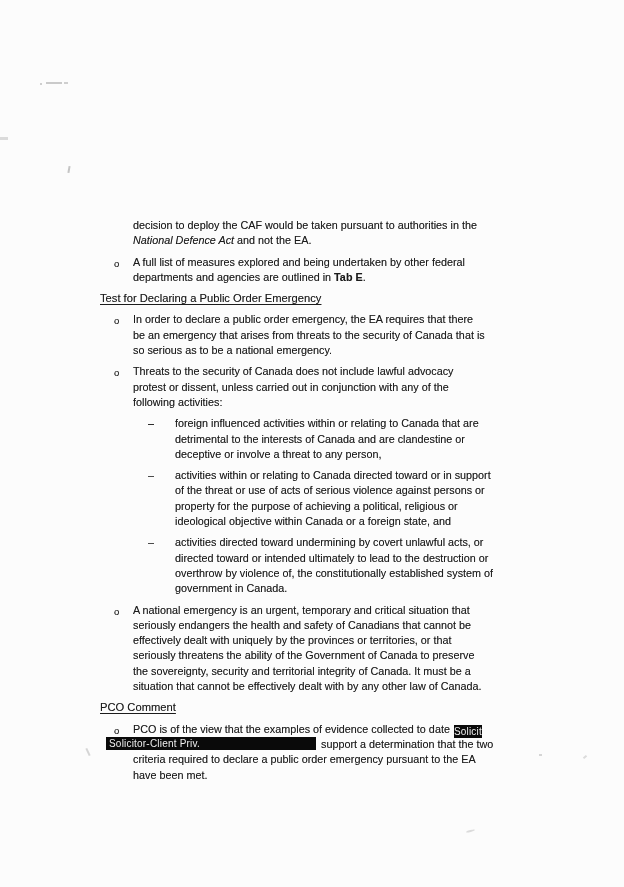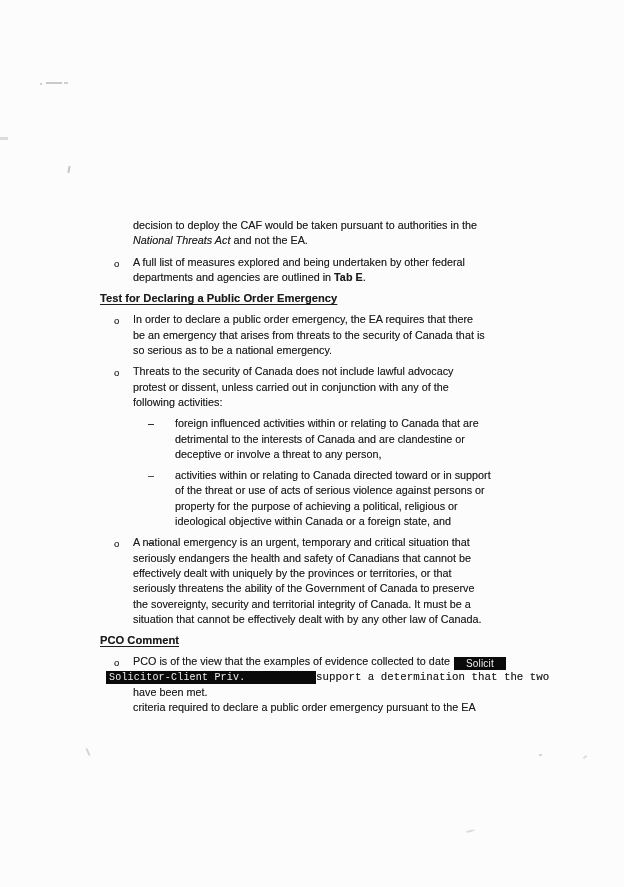--- a/index.html
+++ b/index.html
@@ -22,39 +22,39 @@
   }
   .classification-caveat{white-space:pre-line;text-shadow:0 0 .4px rgba(20,20,20,.45);}
   
   .content{
     position:absolute;left:100px;top:218px;width:424px;
     font-size:10.8px;line-height:15.3px;
     text-shadow:0 0 .4px rgba(20,20,20,.45);
   }
   .para{padding-left:33px;margin:0 0 6px 0;white-space:pre;}
   .heading{
-    font-weight:bold;font-size:11.2px;
+    font-weight:normal;font-size:11.2px;
     text-decoration:underline;text-underline-offset:2px;
     margin:0 0 6px 0;
   }
   .bullet{position:relative;padding-left:33px;margin:0 0 6px 0;}
   .bullet > .marker{
     position:absolute;left:14px;top:1px;
     font-size:9.5px;color:#262626;
   }
   .bullet.sub{padding-left:75px;}
   .bullet.sub > .marker{left:48px;top:0;font-size:10.8px;color:#2b2b2b;}
   .btext{white-space:pre;}
   .btext.lines{white-space:normal;}
   .pco-line{height:15.3px;white-space:pre;}
-  .pco-line2{display:flex;align-items:center;margin-left:-27px;height:15.3px;white-space:pre;font-family:Liberation Mono, monospace;}
+  .pco-line2{display:flex;align-items:flex-start;gap:5px;margin-left:-27px;height:15.3px;white-space:pre;}
   .redact-short{
     display:inline-block;background:#0a0a0a;color:#efefef;
     font-size:10px;line-height:13px;height:13px;
-    padding:0 12px;margin-left:4px;vertical-align:-2px;
+    padding:0 0;margin-left:4px;vertical-align:-2px;
     text-shadow:none;letter-spacing:.2px;
   }
   .redact-long{
     display:inline-block;box-sizing:border-box;
     width:210px;height:13px;flex:0 0 210px;
     background:#0a0a0a;color:#efefef;
     font-size:10px;line-height:13px;padding-left:3px;
     white-space:nowrap;overflow:hidden;
     text-shadow:none;letter-spacing:.2px;
   }
@@ -82,21 +82,21 @@
   <div class="artifact a-tick"></div>
   <div class="artifact a-pco"></div>
   <div class="artifact a-spec1"></div>
   <div class="artifact a-spec2"></div>
   <div class="artifact a-foot"></div>
 
 
   <div class="content">
 
     <div class="para"><span>decision to deploy the CAF would be taken pursuant to authorities in the
-</span><i>National Threats Act</i><span> and not the EA.</span></div>
+</span><i>National Defence Act</i><span> and not the EA.</span></div>
 
     <div class="bullet">
       <span class="marker">o</span>
       <div class="btext"><span>A full list of measures explored and being undertaken by other federal
 departments and agencies are outlined in </span><b>Tab E</b><span>.</span></div>
     </div>
 
     <div class="heading">Test for Declaring a Public Order Emergency</div>
 
     <div class="bullet">
@@ -127,38 +127,42 @@
     <div class="bullet sub">
       <span class="marker">–</span>
       <div class="btext">activities within or relating to Canada directed toward or in support
 of the threat or use of acts of serious violence against persons or
 property for the purpose of achieving a political, religious or
 ideological objective within Canada or a foreign state, and</div>
     </div>
 
     <div class="bullet sub">
       <span class="marker">–</span>
+      <div class="btext">activities directed toward undermining by covert unlawful acts, or
+directed toward or intended ultimately to lead to the destruction or
+overthrow by violence of, the constitutionally established system of
+government in Canada.</div>
     </div>
 
     <div class="bullet">
       <span class="marker">o</span>
       <div class="btext">A national emergency is an urgent, temporary and critical situation that
 seriously endangers the health and safety of Canadians that cannot be
 effectively dealt with uniquely by the provinces or territories, or that
 seriously threatens the ability of the Government of Canada to preserve
 the sovereignty, security and territorial integrity of Canada. It must be a
 situation that cannot be effectively dealt with by any other law of Canada.</div>
     </div>
 
     <div class="heading">PCO Comment</div>
 
     <div class="bullet">
       <span class="marker">o</span>
       <div class="btext lines">
         <div class="pco-line"><span>PCO is of the view that the examples of evidence collected to date</span><span class="redact-short">Solicit</span></div>
         <div class="pco-line2"><span class="redact-long">Solicitor-Client Priv.</span><span>support a determination that the two</span></div>
+        <div class="pco-line">criteria required to declare a public order emergency pursuant to the EA</div>
         <div class="pco-line">have been met.</div>
-        <div class="pco-line">criteria required to declare a public order emergency pursuant to the EA</div>
       </div>
     </div>
 
   </div>
 </div>
 
 </body></html>

